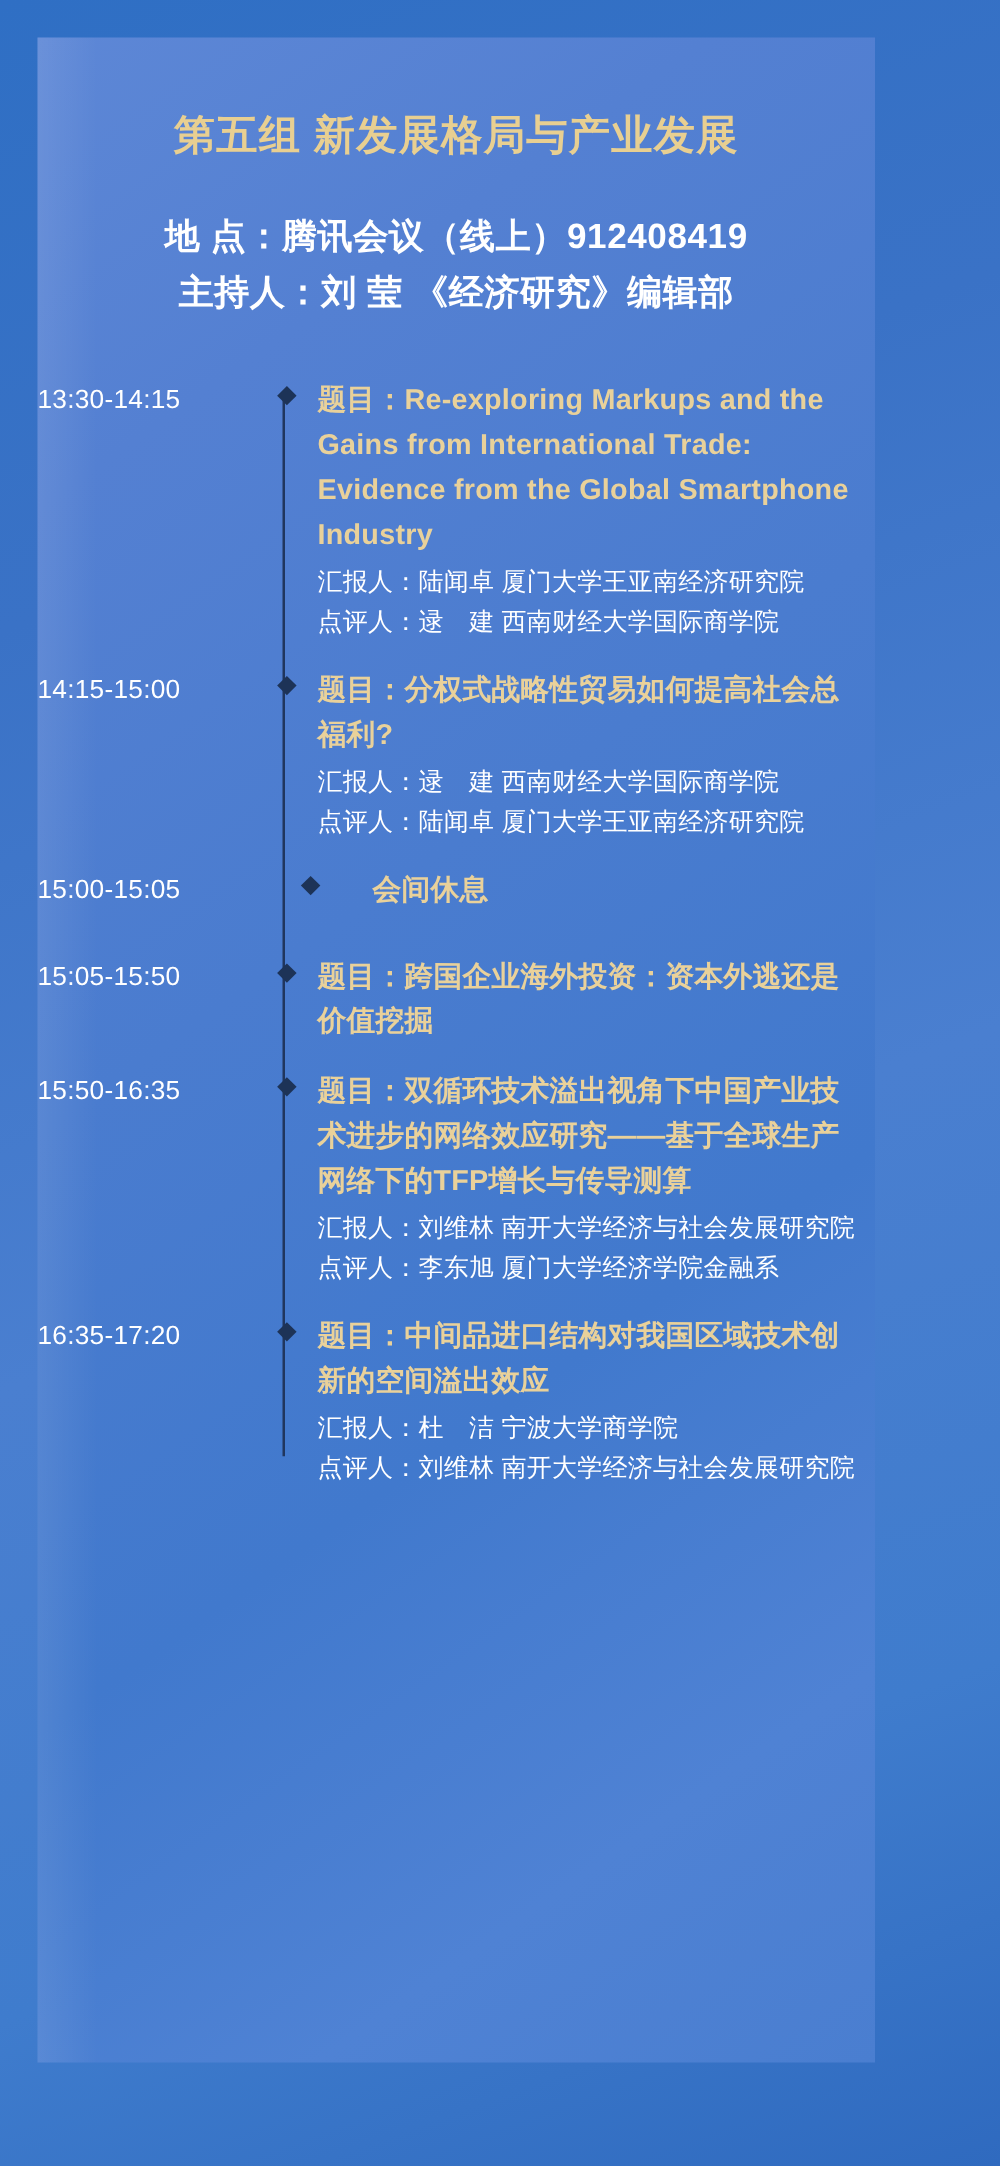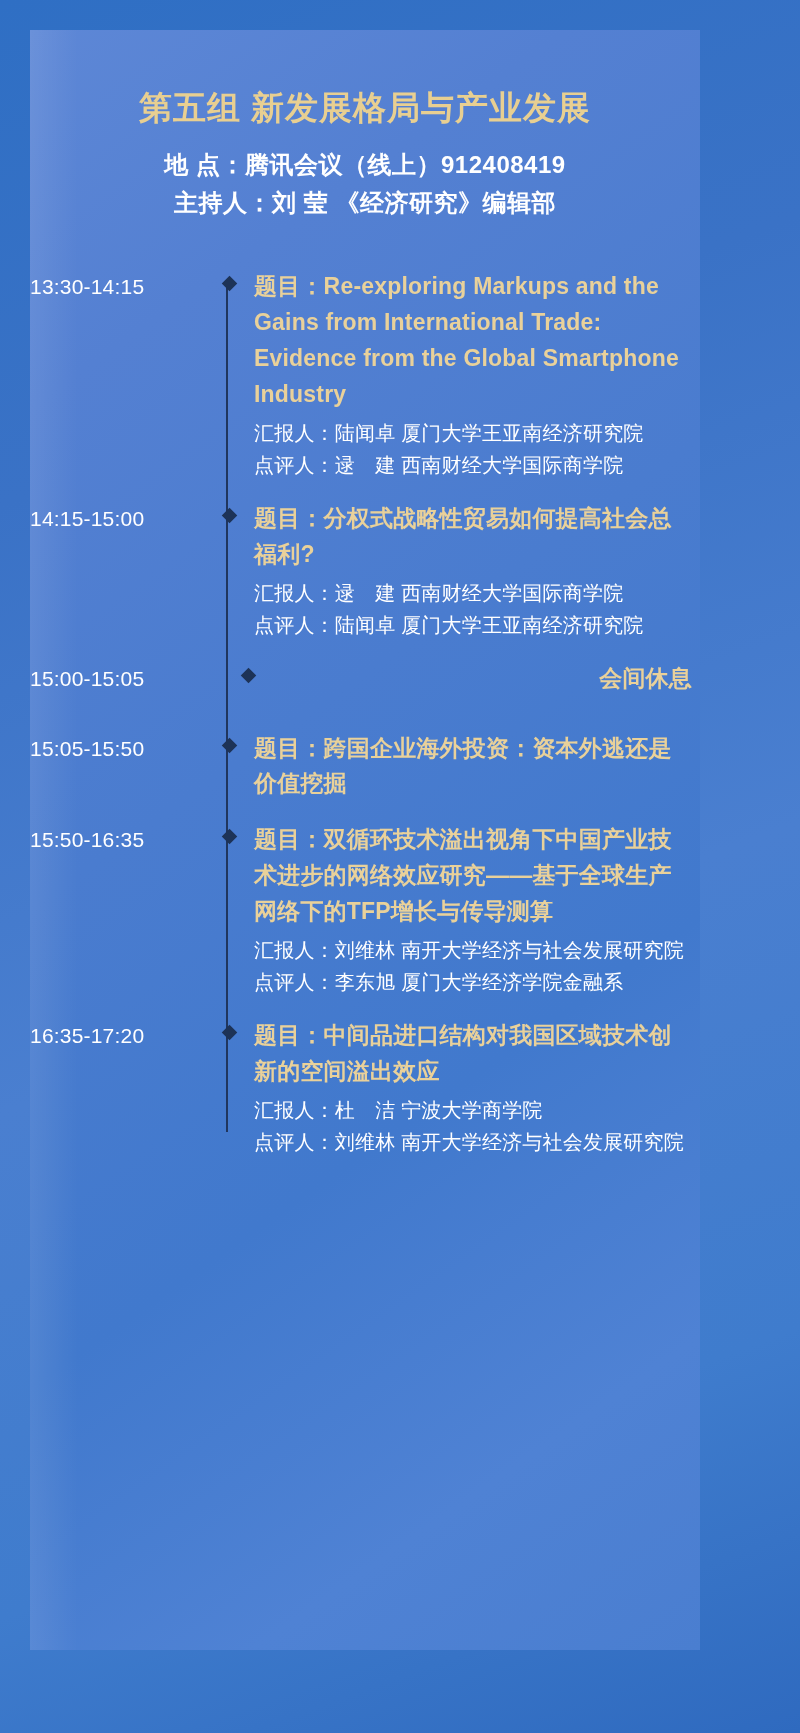--- a/index.html
+++ b/index.html
@@ -42,23 +42,23 @@
     text-align: center;
   }
   #group-title {
     font-size: 33px;
     font-weight: bold;
     color: #e8cf91;
     letter-spacing: 1px;
     line-height: 1.2;
   }
   #venue-block {
-    margin-top: 18px;
+    margin-top: 38px;
     color: #ffffff;
-    font-size: 24px;
+    font-size: 28px;
     font-weight: bold;
     line-height: 1.62;
     letter-spacing: 0.5px;
   }
   #venue-line, #host-line { white-space: nowrap; }
 
   
   #schedule {
     position: relative;
     margin-top: 46px;
@@ -115,21 +115,20 @@
   }
   .session-title {
     color: #e9d19a;
     font-size: 23px;
     font-weight: bold;
     line-height: 1.56;
     letter-spacing: 0.2px;
   }
   .session-title.break-title {
     padding-left: 6px;
-    text-align: right;
   }
   .session-people {
     margin-top: 4px;
     color: #ffffff;
     font-size: 20px;
     font-weight: normal;
     line-height: 1.6;
     letter-spacing: 0.2px;
   }
   .people-line { margin: 0; }

